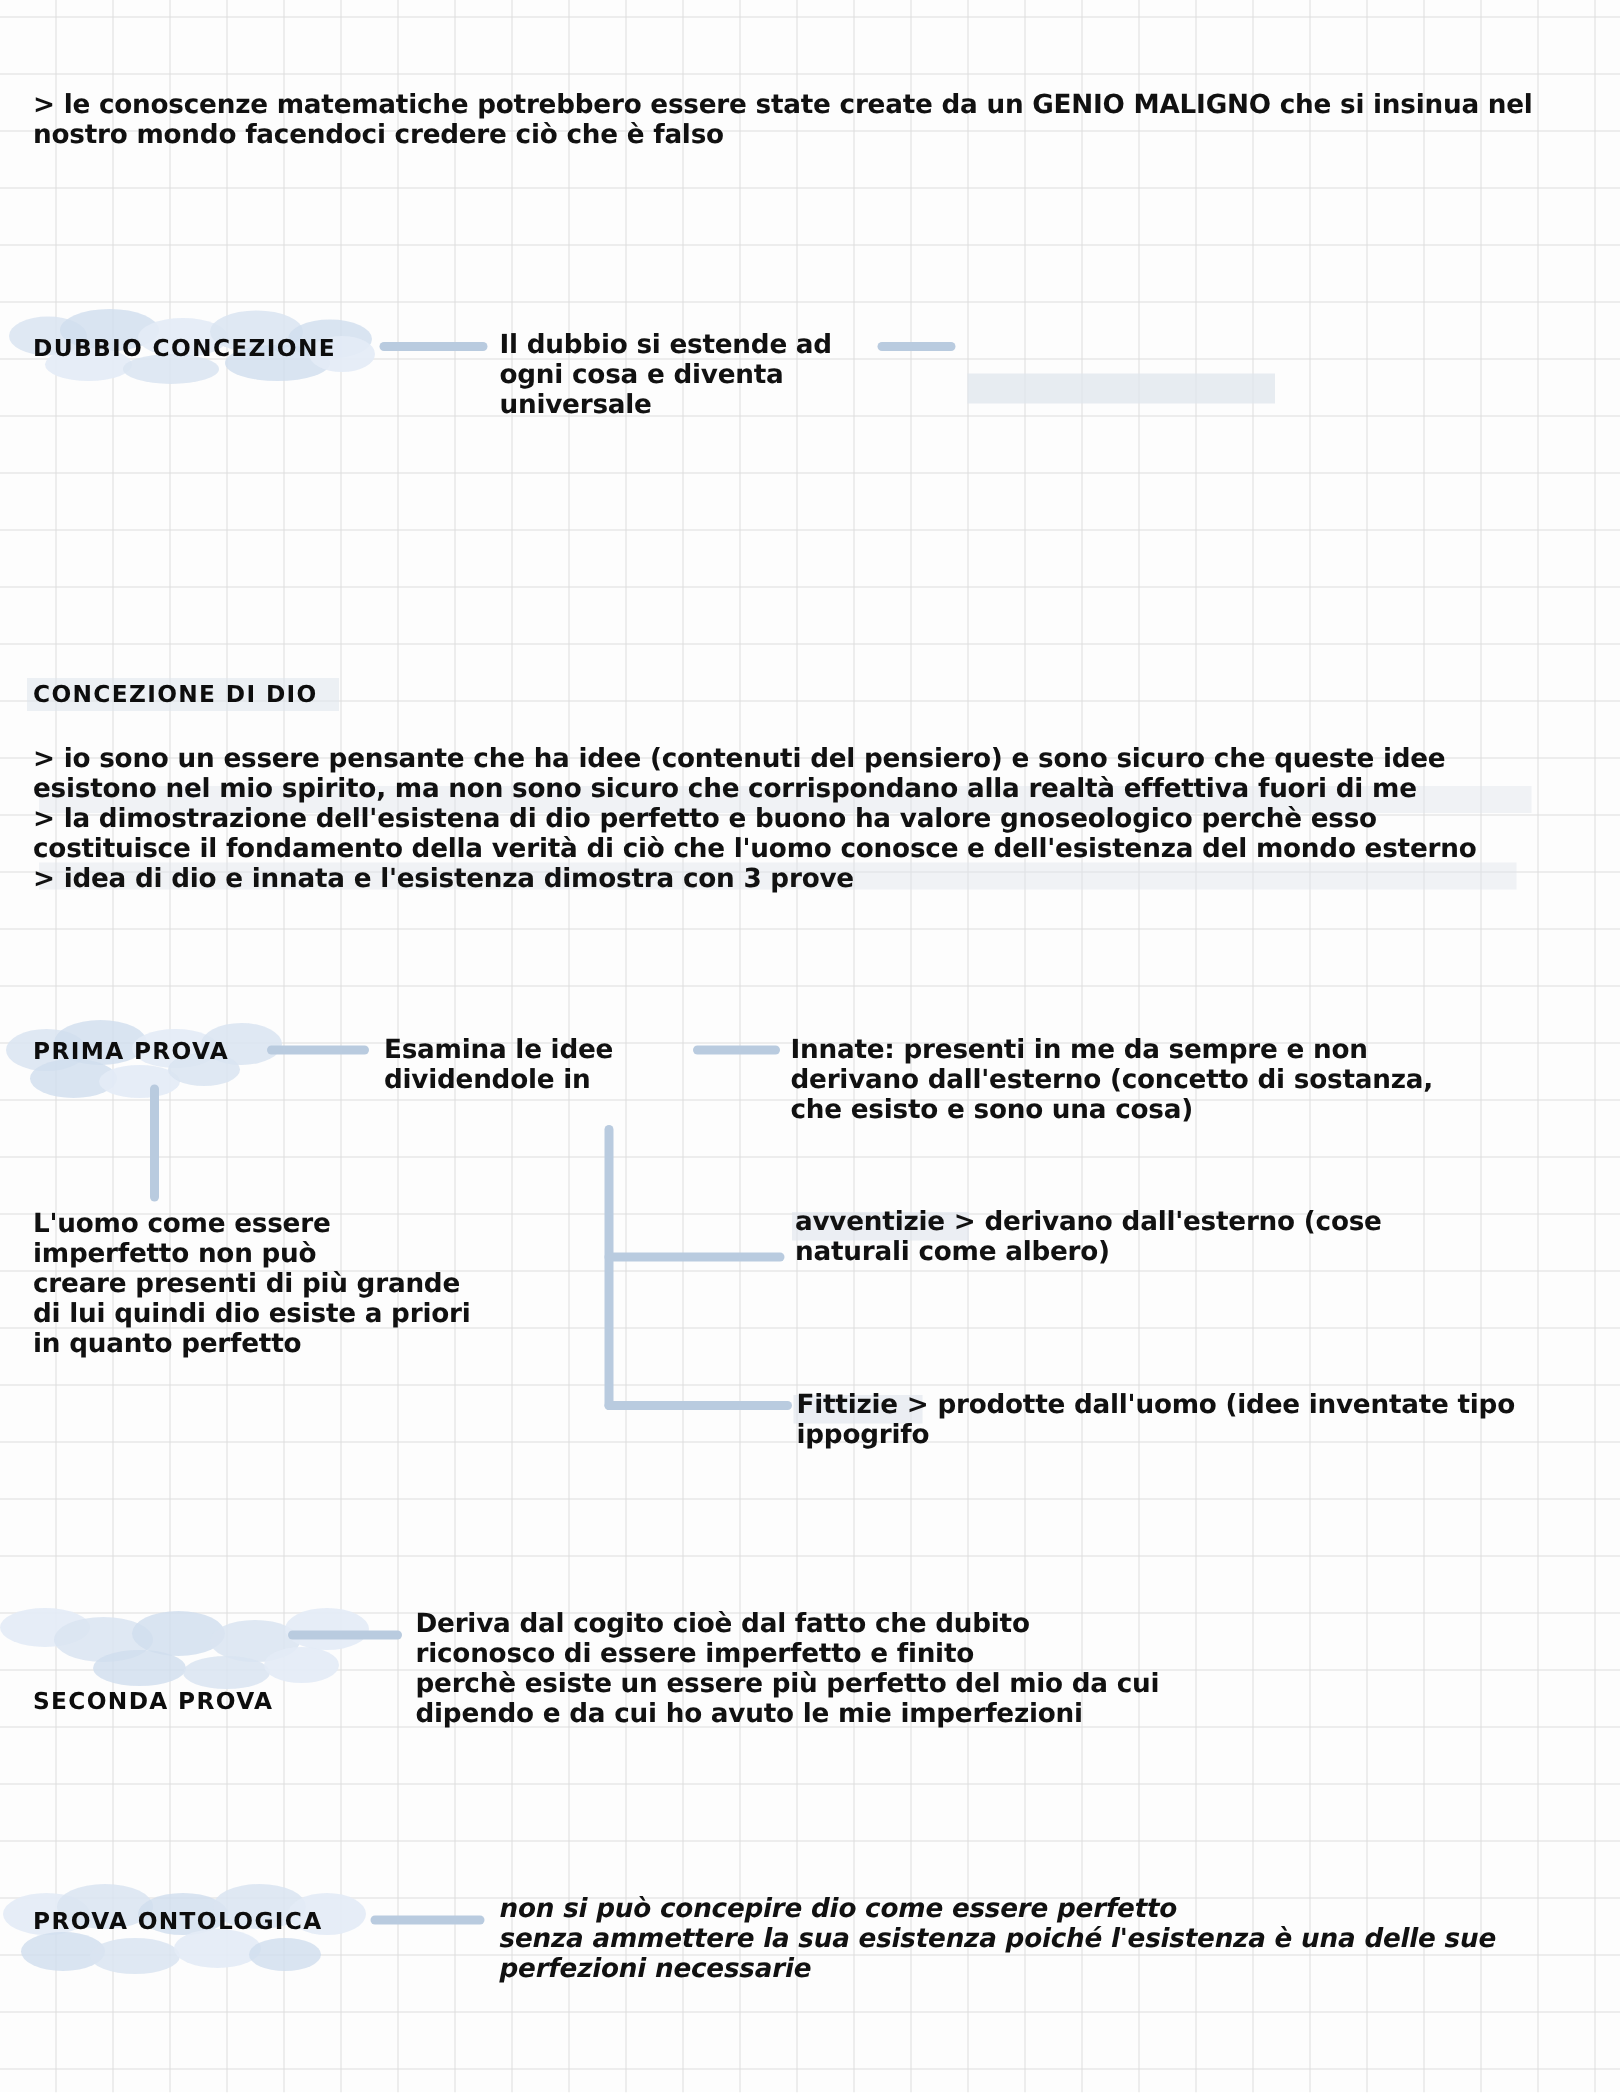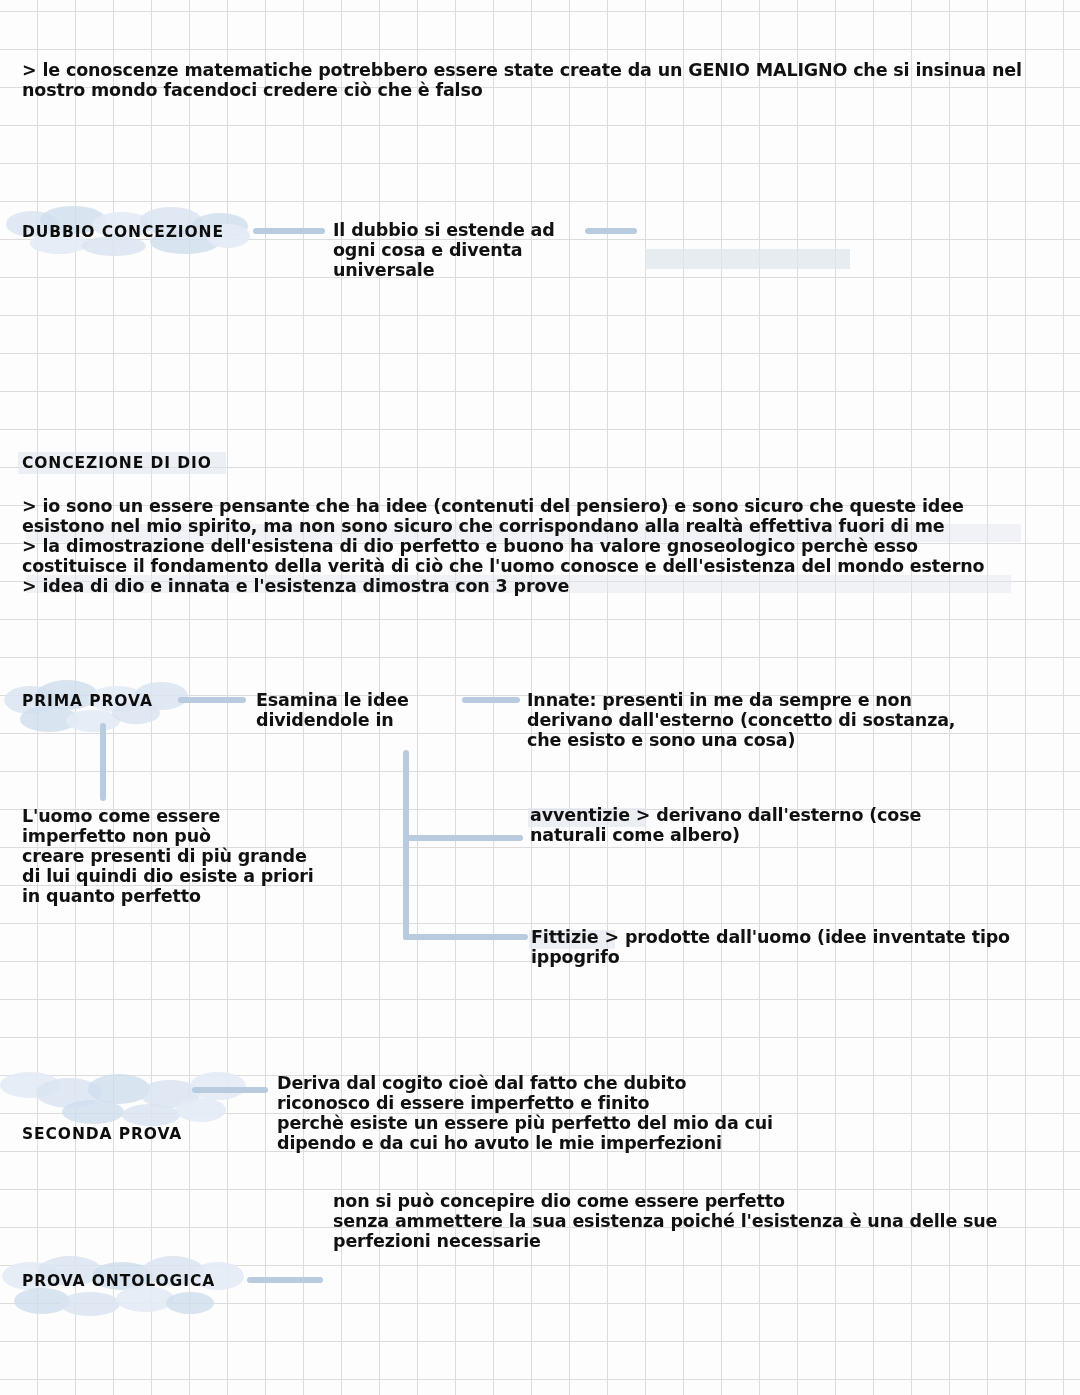--- a/index.html
+++ b/index.html
@@ -203,17 +203,17 @@
     <i class="l2" style="left:14px; top:1288px; width:56px; height:26px;"></i>
     <i style="left:60px; top:1292px; width:60px; height:24px;"></i>
     <i class="l3" style="left:116px; top:1286px; width:58px; height:26px;"></i>
     <i class="l2" style="left:166px; top:1292px; width:48px; height:22px;"></i>
   </div>
 
   <div class="head" style="left:22px; top:1272px;">PROVA ONTOLOGICA</div>
 
   <div class="ln h" style="left:247px; top:1277px; width:76px;"></div>
 
-  <div class="txt" style="left:333px; top:1191px; width:700px;">non si può concepire dio come essere perfetto
+  <div class="txt" style="left:333px; top:1263px; width:700px;font-style:italic;">non si può concepire dio come essere perfetto
 senza ammettere la sua esistenza poiché l'esistenza è una delle sue
 perfezioni necessarie</div>
 
 </div>
 
 </body></html>

